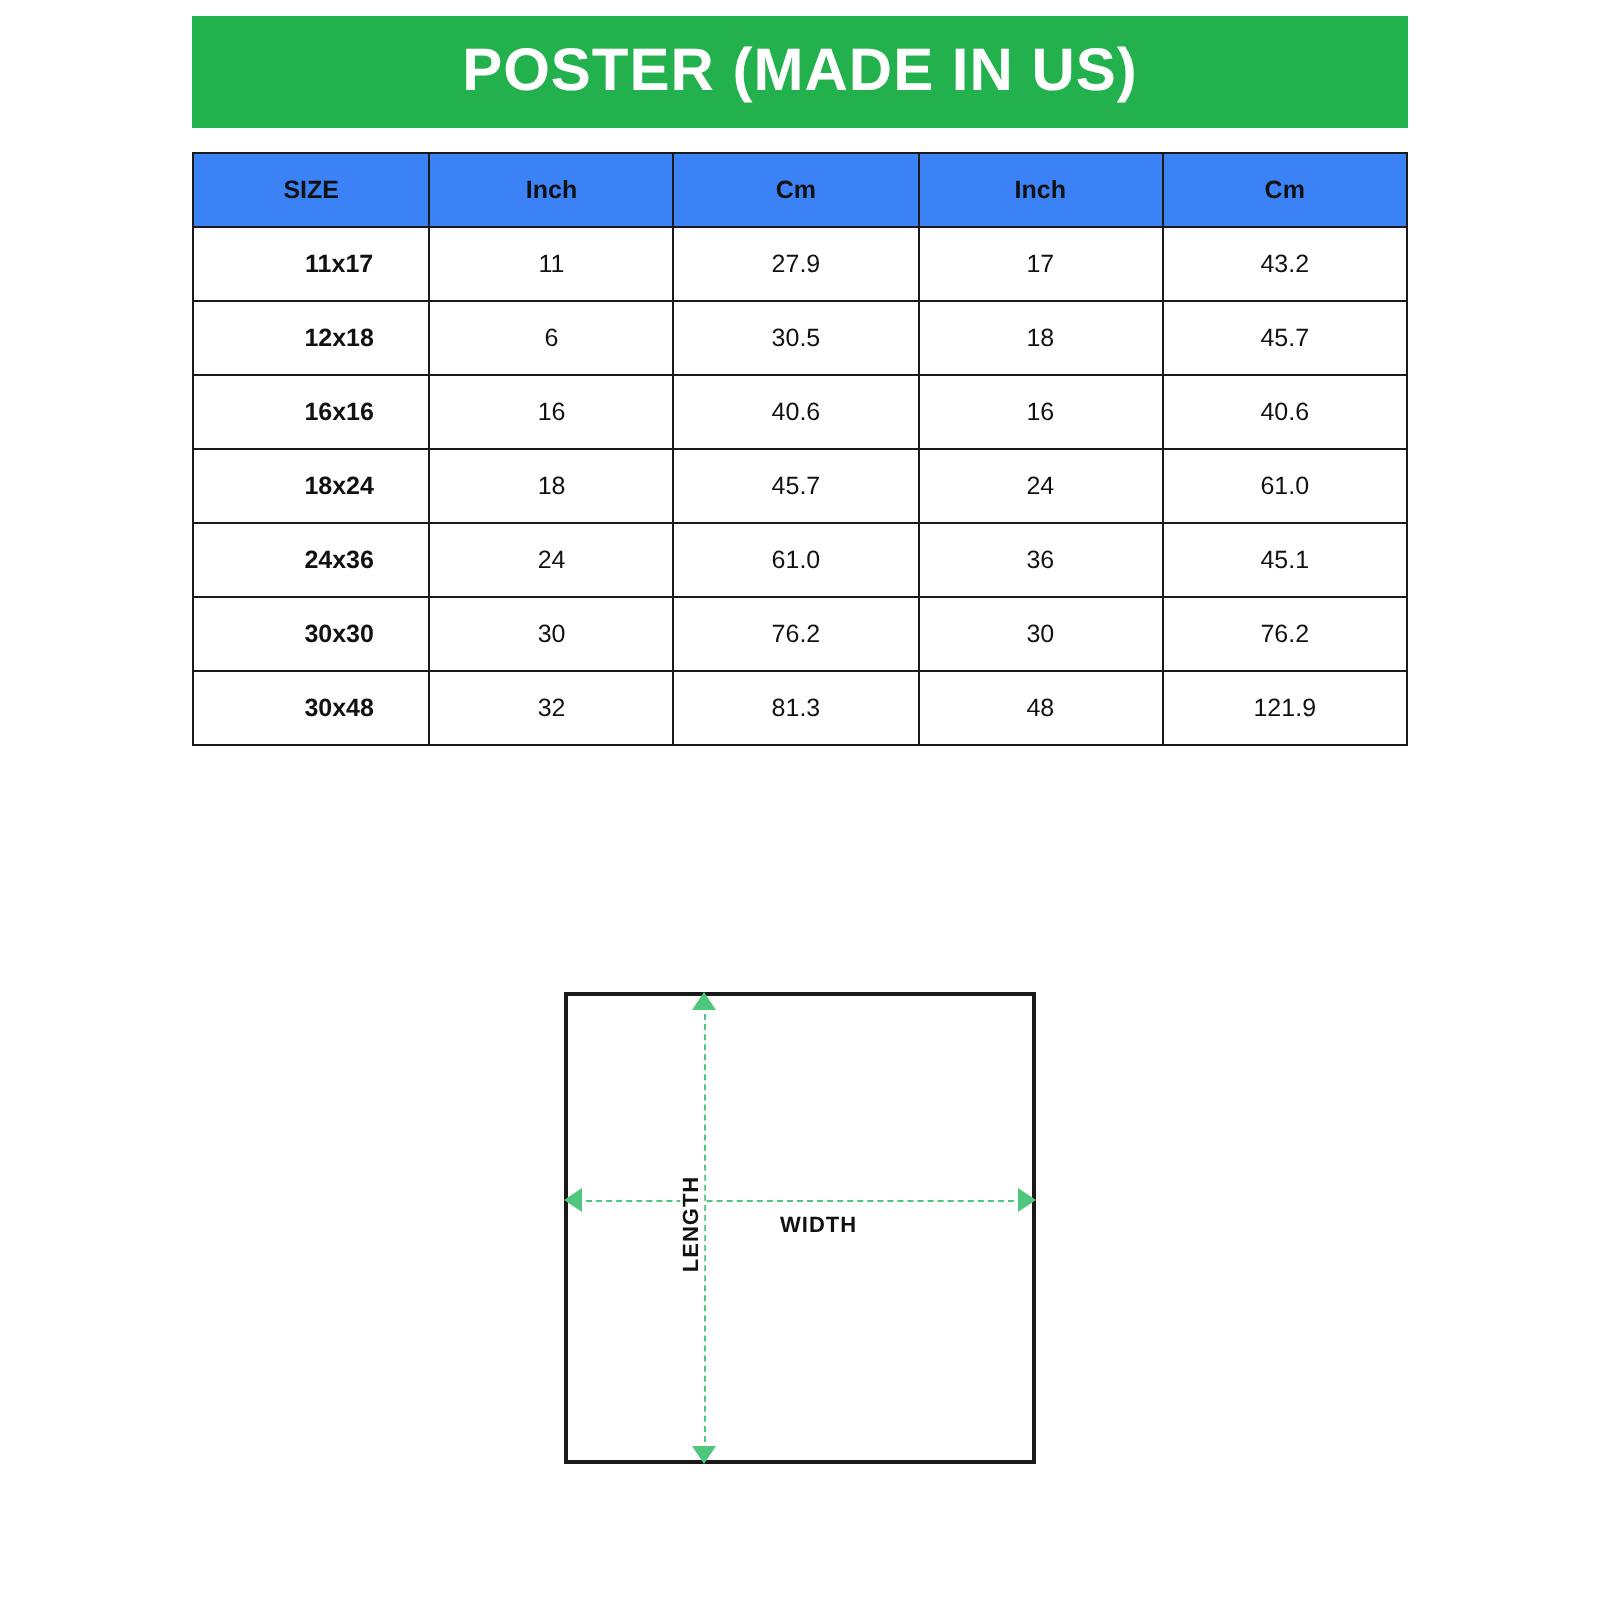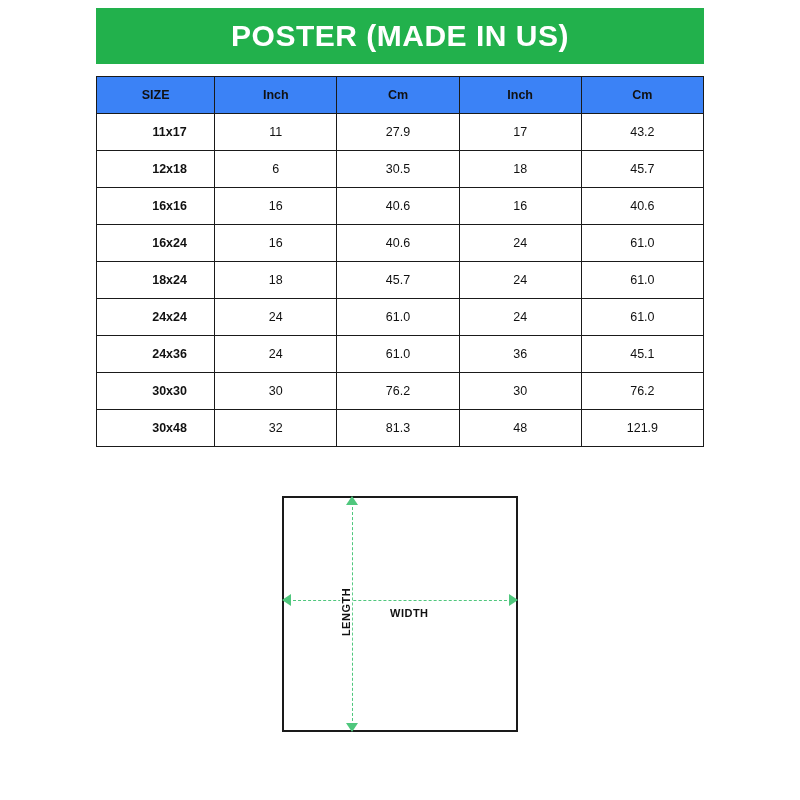--- a/index.html
+++ b/index.html
@@ -203,37 +203,23 @@
         <td>45.7</td>
       </tr>
       <tr>
         <td class="size-cell">16x16</td>
         <td>16</td>
         <td>40.6</td>
         <td>16</td>
         <td>40.6</td>
       </tr>
       <tr>
-        <td class="size-cell">16x24</td>
-        <td>16</td>
-        <td>40.6</td>
-        <td>24</td>
-        <td>61.0</td>
-      </tr>
-      <tr>
         <td class="size-cell">18x24</td>
         <td>18</td>
         <td>45.7</td>
-        <td>24</td>
-        <td>61.0</td>
-      </tr>
-      <tr>
-        <td class="size-cell">24x24</td>
-        <td>24</td>
-        <td>61.0</td>
         <td>24</td>
         <td>61.0</td>
       </tr>
       <tr>
         <td class="size-cell">24x36</td>
         <td>24</td>
         <td>61.0</td>
         <td>36</td>
         <td>45.1</td>
       </tr>

